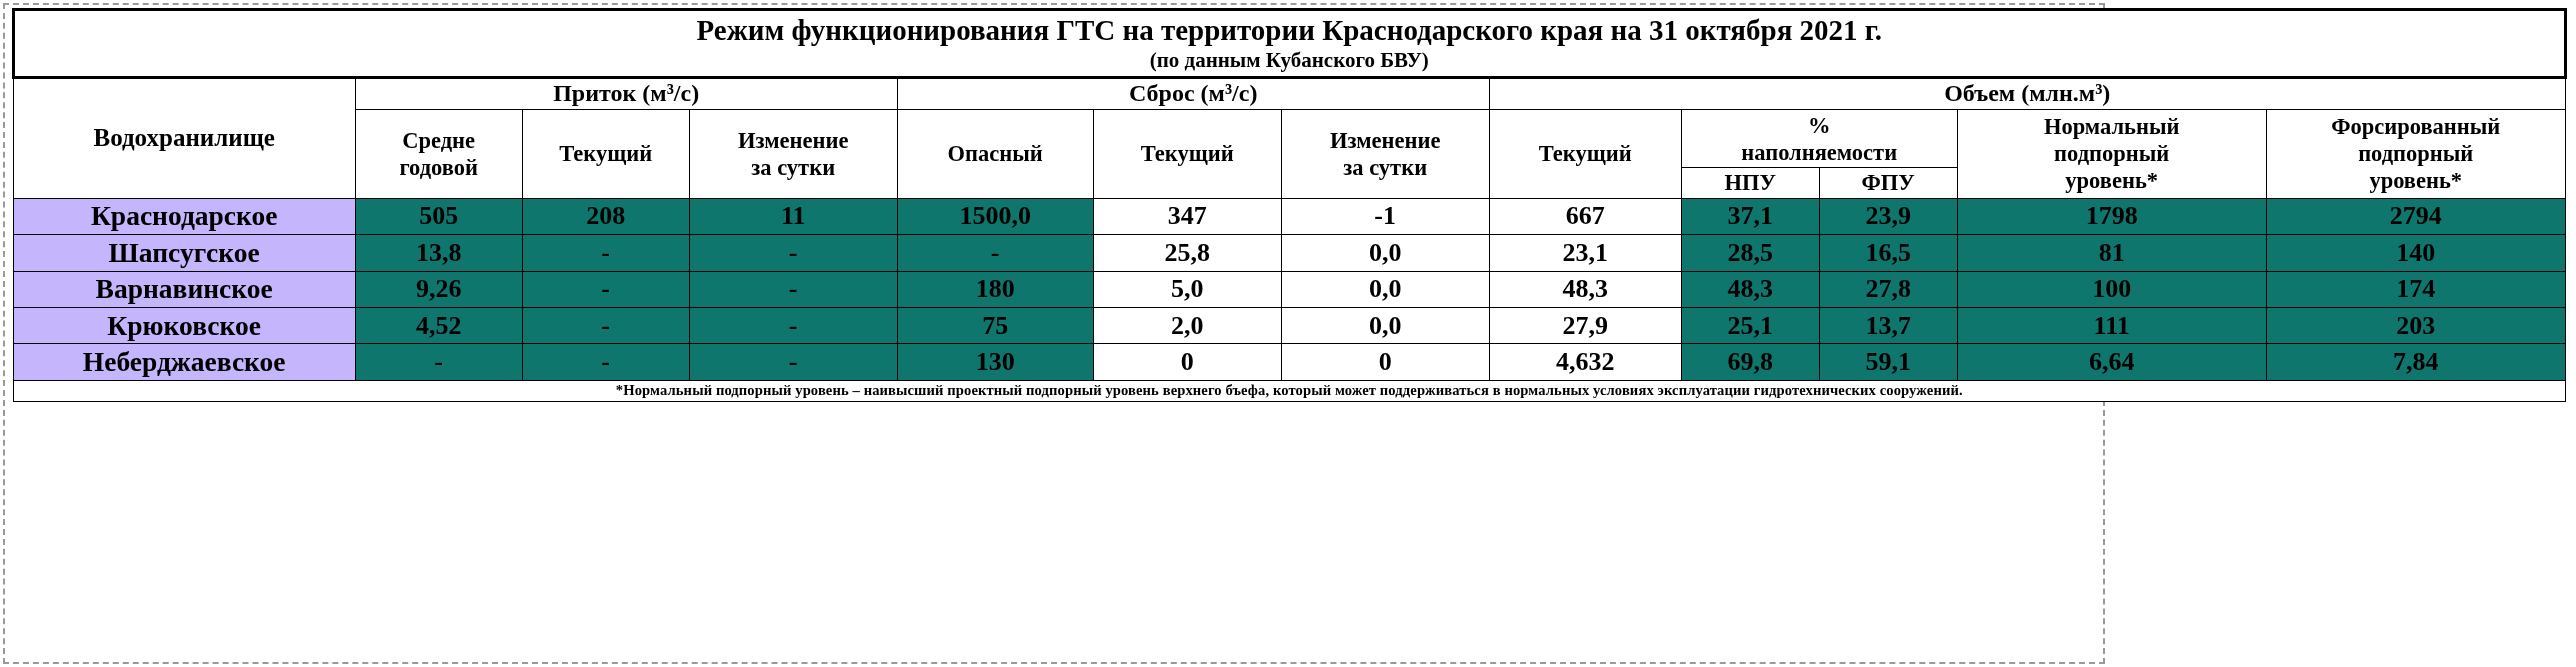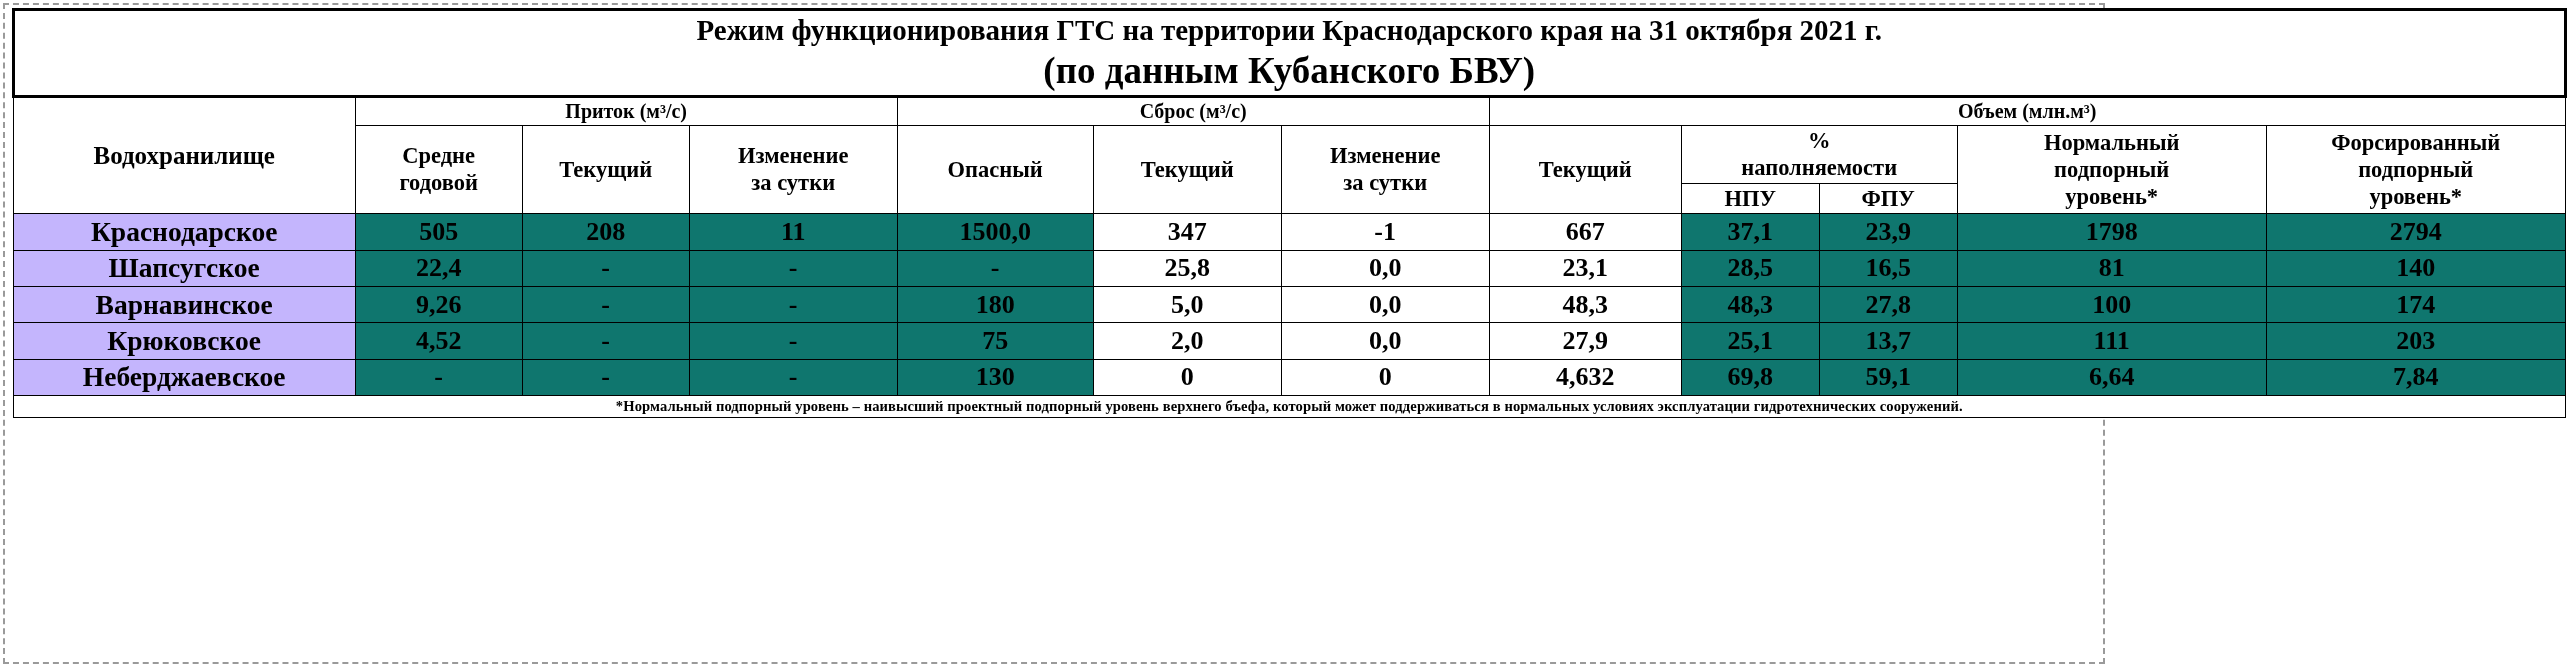--- a/index.html
+++ b/index.html
@@ -53,25 +53,25 @@
     box-sizing: border-box;
   }
   .title-cell {
     font-size: 29px;
     line-height: 1.22;
     padding: 8.3px 5px 10px 5px;
     border: 3.3px solid #000 !important;
   }
   .title-line2 {
     display: block;
-    font-size: 37px;
+    font-size: 21px;
     text-align: center;
   }
   .grp-head {
-    font-size: 20px;
+    font-size: 24px;
     padding: 8.3px 3.3px;
   }
   .sub-head {
     font-size: 22.5px;
     line-height: 1.2;
     padding: 6.7px 3.3px;
   }
   .pct-head {
     font-size: 22.5px;
     line-height: 1.2;
@@ -194,21 +194,21 @@
           <td class="cell">-1</td>
           <td class="cell">667</td>
           <td class="cell shaded">37,1</td>
           <td class="cell shaded">23,9</td>
           <td class="cell shaded">1798</td>
           <td class="cell shaded">2794</td>
         </tr>
 
         <tr>
           <td class="row-head">Шапсугское</td>
-          <td class="cell shaded">22,4</td>
+          <td class="cell shaded">13,8</td>
           <td class="cell shaded">-</td>
           <td class="cell shaded">-</td>
           <td class="cell shaded">-</td>
           <td class="cell">25,8</td>
           <td class="cell">0,0</td>
           <td class="cell">23,1</td>
           <td class="cell shaded">28,5</td>
           <td class="cell shaded">16,5</td>
           <td class="cell shaded">81</td>
           <td class="cell shaded">140</td>

